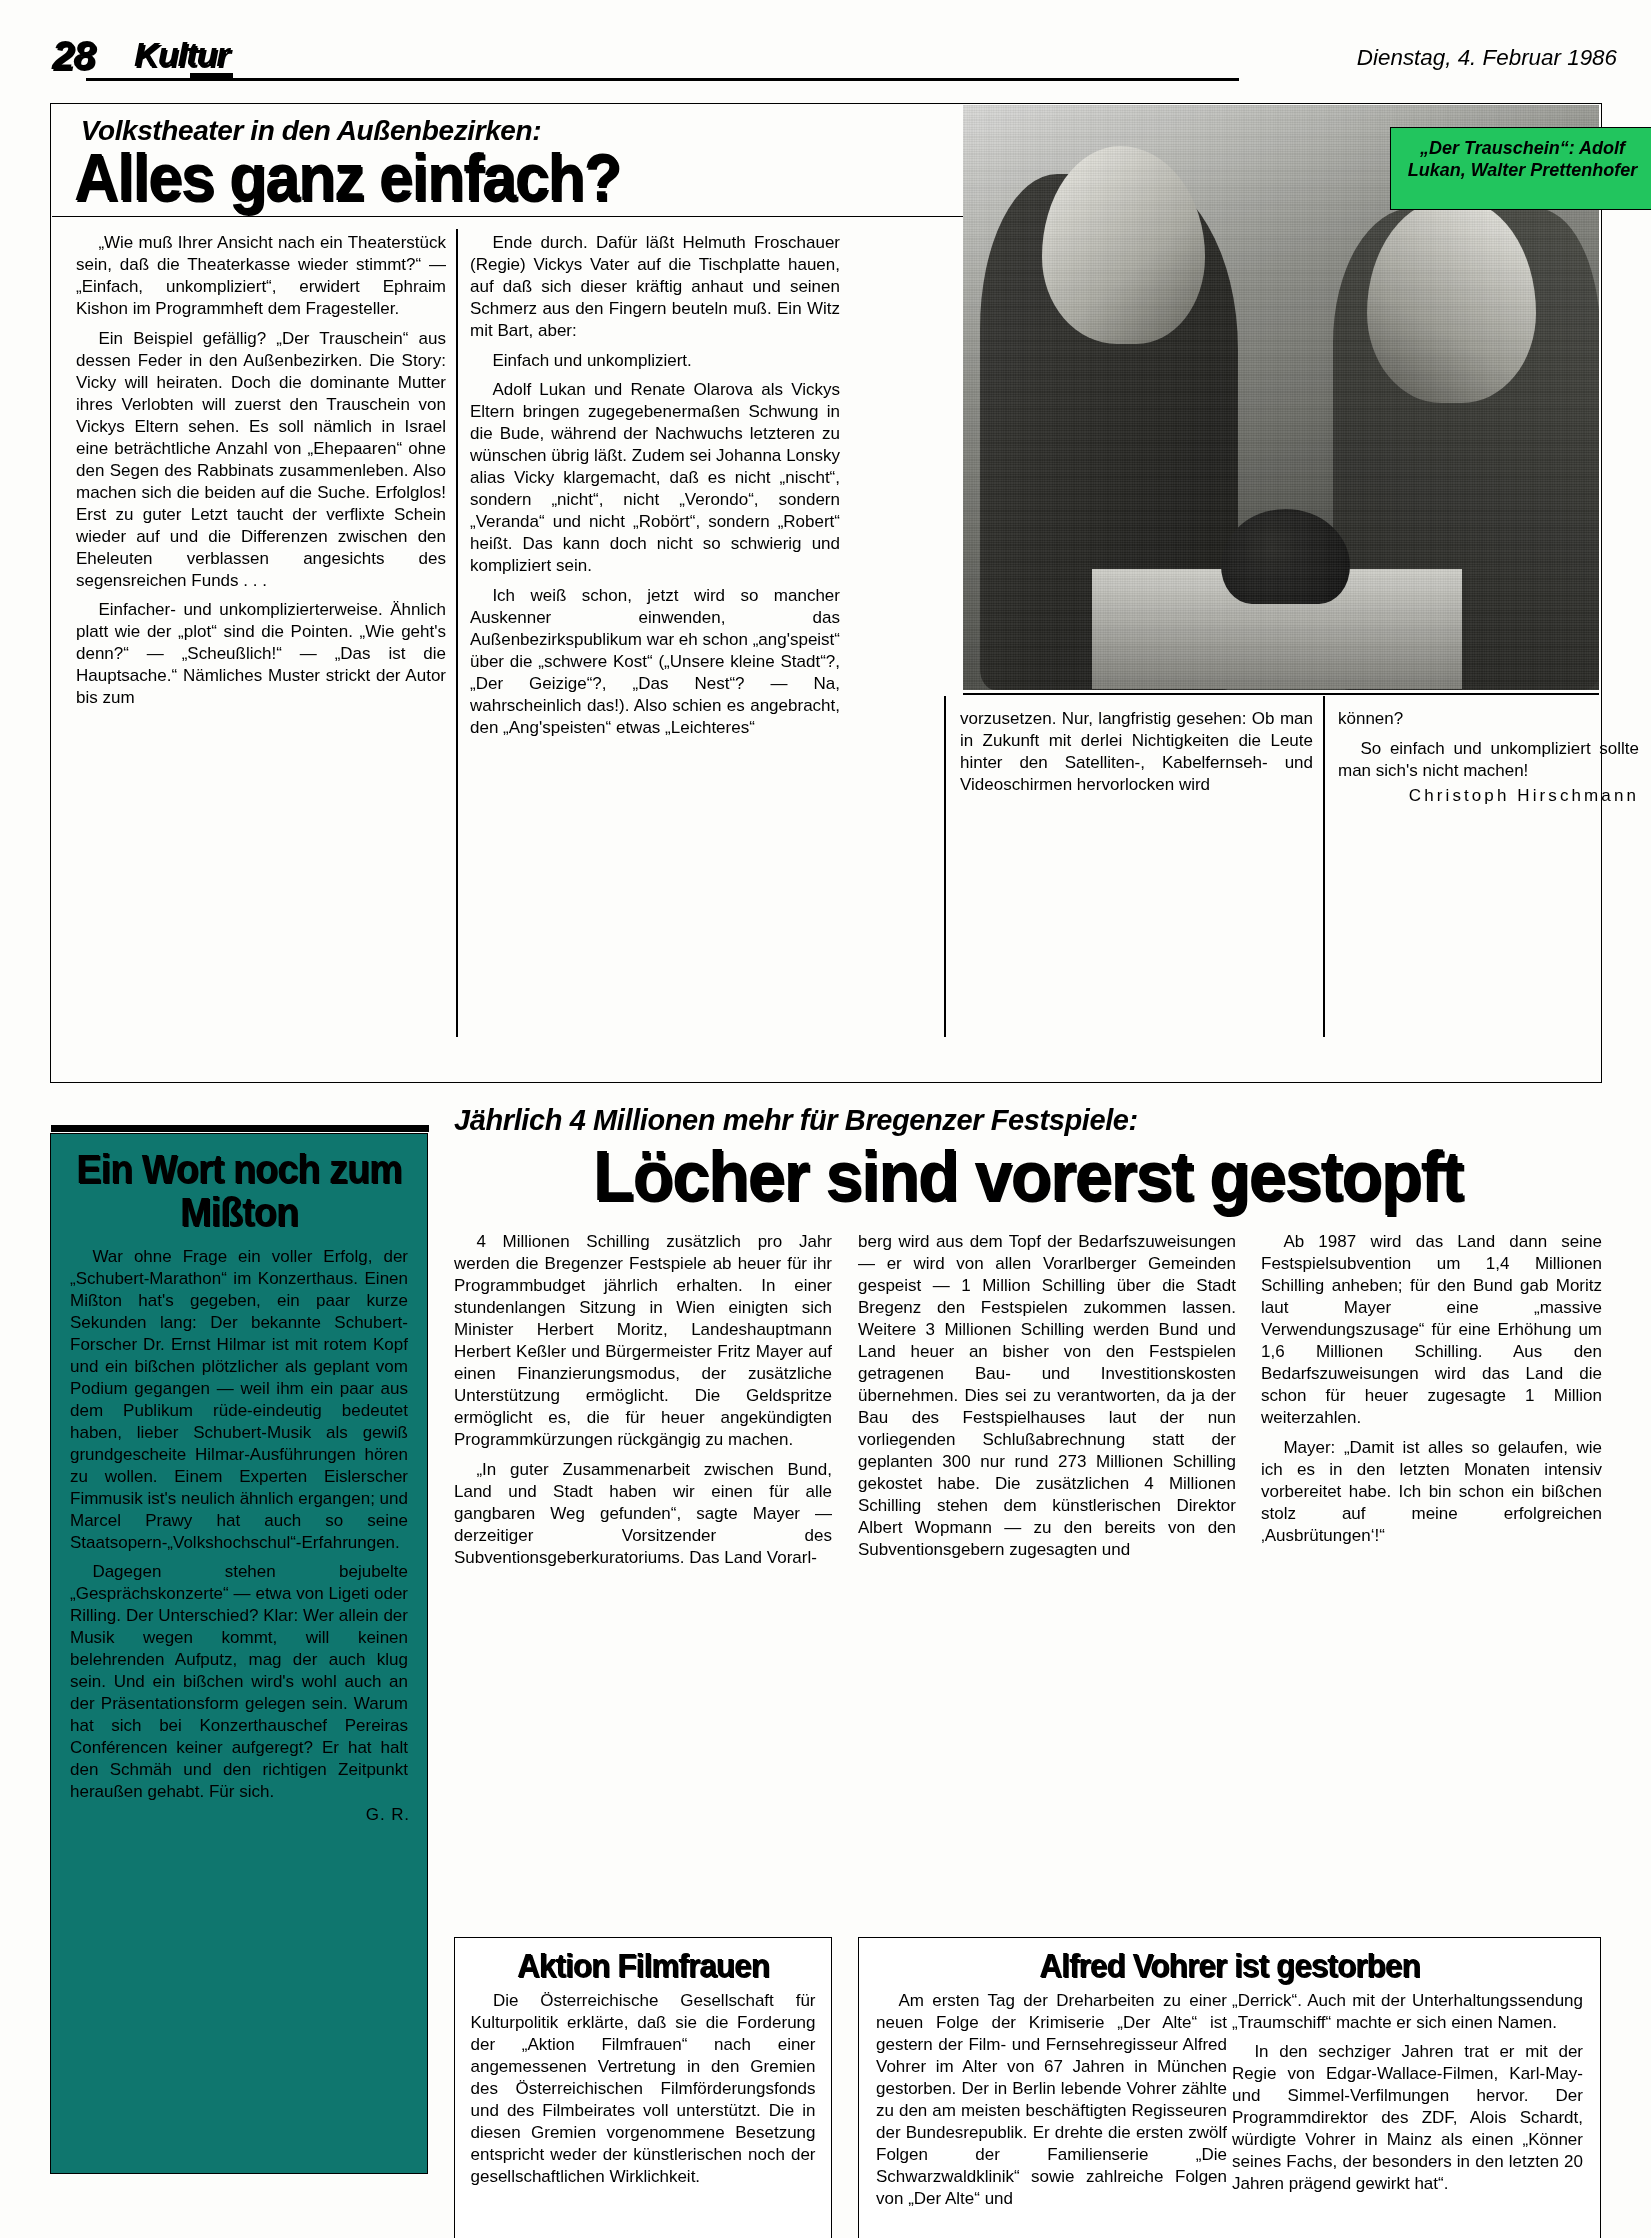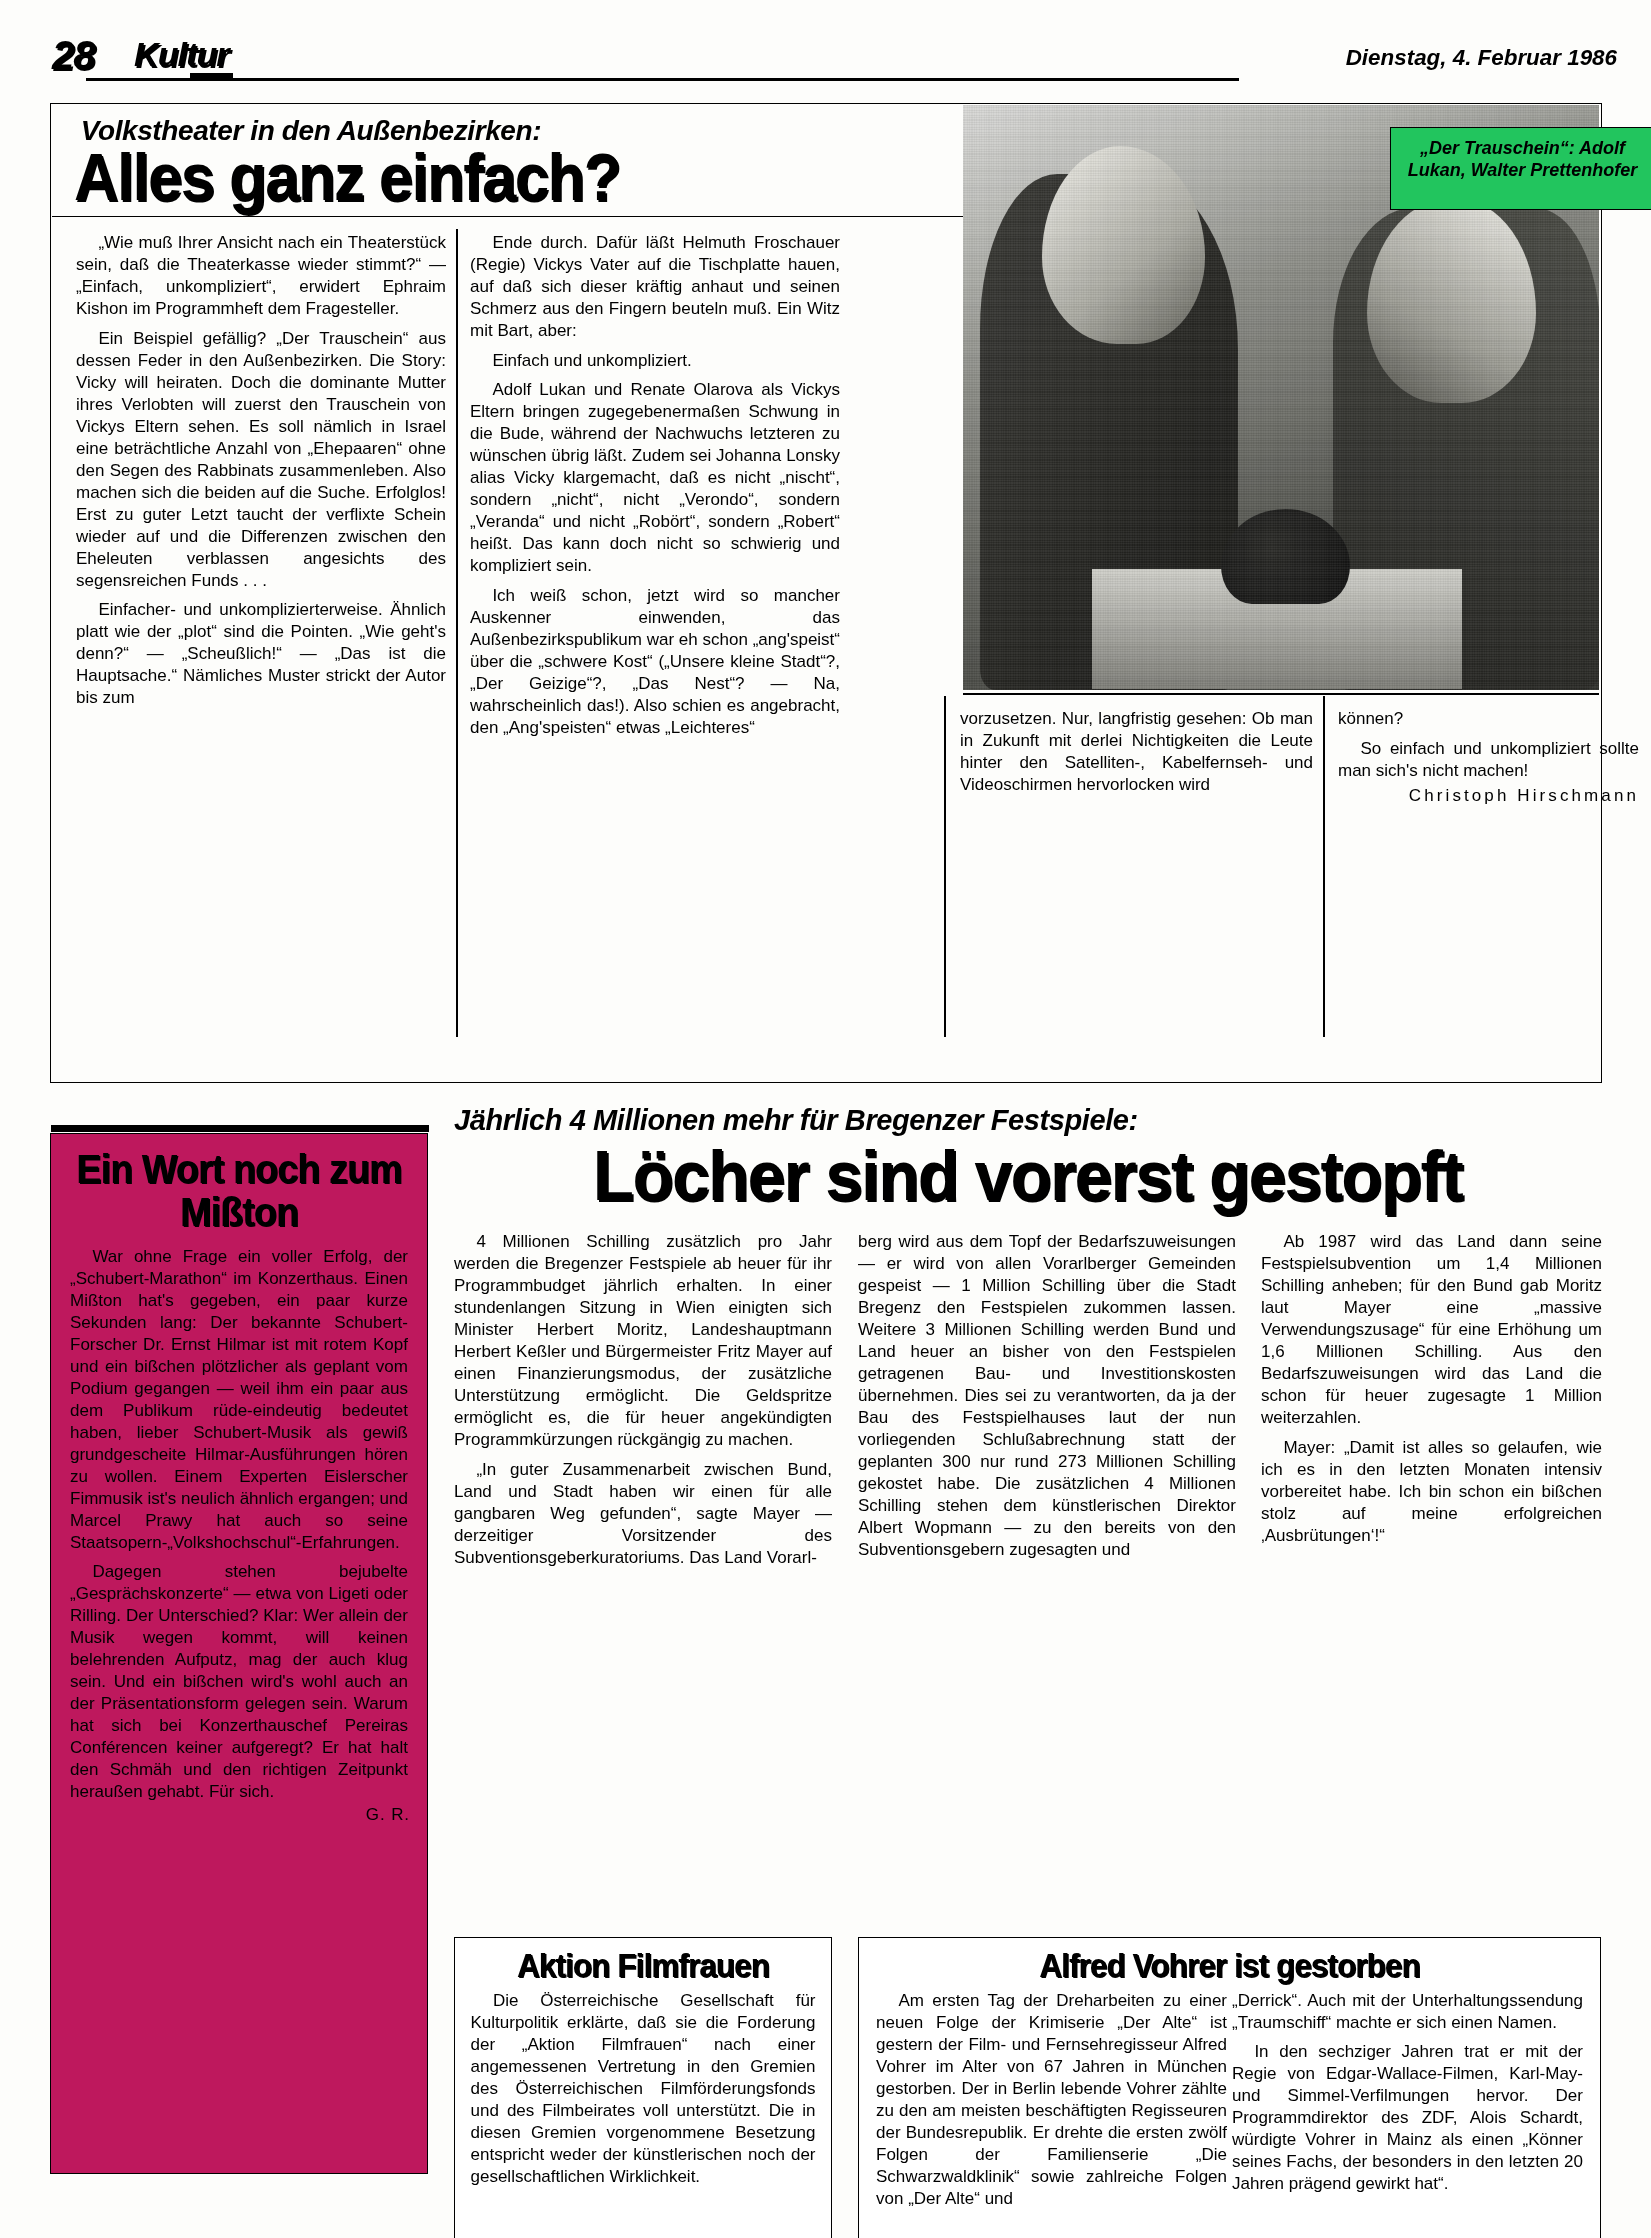--- a/index.html
+++ b/index.html
@@ -24,21 +24,21 @@
     font-size:34px;font-weight:bold;font-style:italic;
     letter-spacing:-0.9px;
     text-shadow:1.7px 1.7px 0 #000;
   }
   .mh-rule{
     position:absolute;left:34px;top:45px;right:378px;height:2.6px;background:#000;
   }
   .mh-rule2{position:absolute;left:138px;top:40px;width:43px;height:6px;background:#000;}
   .mh-date{
     position:absolute;right:0;top:12px;
-    font-size:22.4px;font-weight:bold;font-style:italic;
+    font-size:22.4px;font-weight:normal;font-style:italic;
     white-space:nowrap;
   }
 
   .body-col{
     font-size:17px;line-height:22px;
     text-align:justify;
     -webkit-hyphens:none;hyphens:none;
     word-spacing:0px;
   }
   .body-col p{margin:0 0 0 0;text-indent:22.4px;}
@@ -101,21 +101,21 @@
   .a1c4{position:absolute;left:1288px;top:605px;width:301px;}
   .byline{
     margin-top:3px;font-size:17px;letter-spacing:3.1px;text-align:right;
   }
 
   
   .mid{position:absolute;left:50px;top:1104px;width:1552px;}
 
   .box-misston{
     position:absolute;left:0;top:29px;width:378px;height:1041px;
-    border:1.7px solid #000;box-sizing:border-box;background:#be185d;
+    border:1.7px solid #000;box-sizing:border-box;background:#0f766e;
   }
   .misston-rule{position:absolute;left:0;top:-8.6px;width:378px;height:6.9px;background:#000;}
   .misston-head{
     text-align:center;font-size:40px;line-height:43px;font-weight:bold;
     letter-spacing:-0.9px;padding:13.8px 8.6px 0 8.6px;
     text-shadow:1.3px 1.3px 0 #000;
     transform:scaleX(0.94);
   }
   .misston-body{padding:12px 19px 0 19px;}
   .sig{text-align:right;font-size:17px;letter-spacing:0.9px;margin-top:1.7px;padding-right:17px;}

